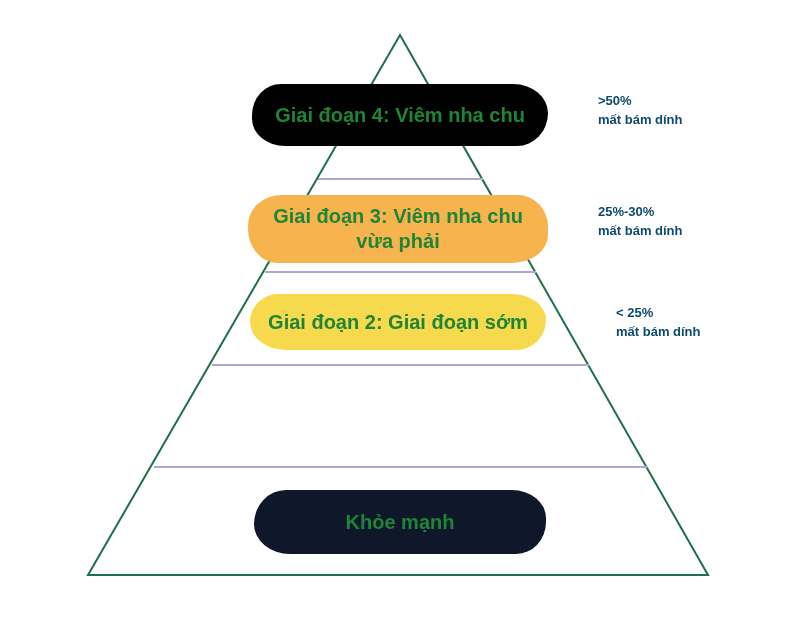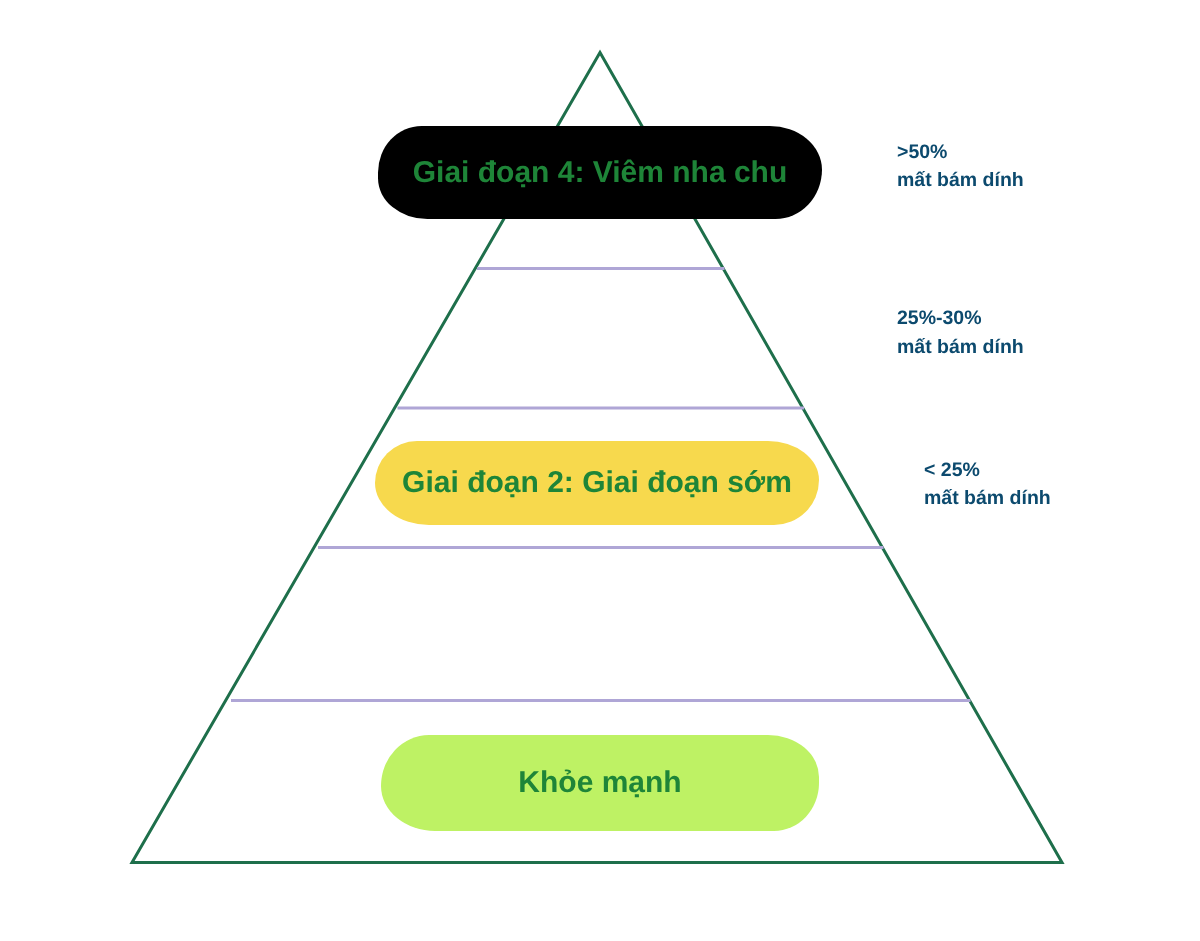--- a/index.html
+++ b/index.html
@@ -61,27 +61,30 @@
     <line x1="318" y1="179" x2="483" y2="179" stroke-width="2" stroke="#AFA6D6"></line>
     <line x1="265" y1="272" x2="536" y2="272" stroke-width="2" stroke="#AFA6D6"></line>
     <line x1="212" y1="365" x2="589" y2="365" stroke-width="2" stroke="#AFA6D6"></line>
     <line x1="154" y1="467" x2="647" y2="467" stroke-width="2" stroke="#AFA6D6"></line>
   </svg>
 
   <div class="pill pill-1" style="background-color: #000000;">
     <span>Giai đoạn 4: Viêm nha chu</span>
   </div>
 
+  <div class="pill pill-2" style="background-color: rgb(247, 180, 78);">
+    <span>Giai đoạn 3: Viêm nha chu vừa phải</span>
+  </div>
 
   <div class="pill pill-3" style="background-color: rgb(247, 217, 77);">
     <span>Giai đoạn 2: Giai đoạn sớm</span>
   </div>
 
 
-  <div class="pill pill-5" style="background-color: #bef264; text-align: center;">
+  <div class="pill pill-5" style="background-color: #0f172a; text-align: center;">
     <span>Khỏe mạnh</span>
   </div>
 
   <div class="annotation ann-1">
     <span>&gt;50%</span>
     <span>mất bám dính</span>
   </div>
 
   <div class="annotation ann-2">
     <span>25%-30%</span>

